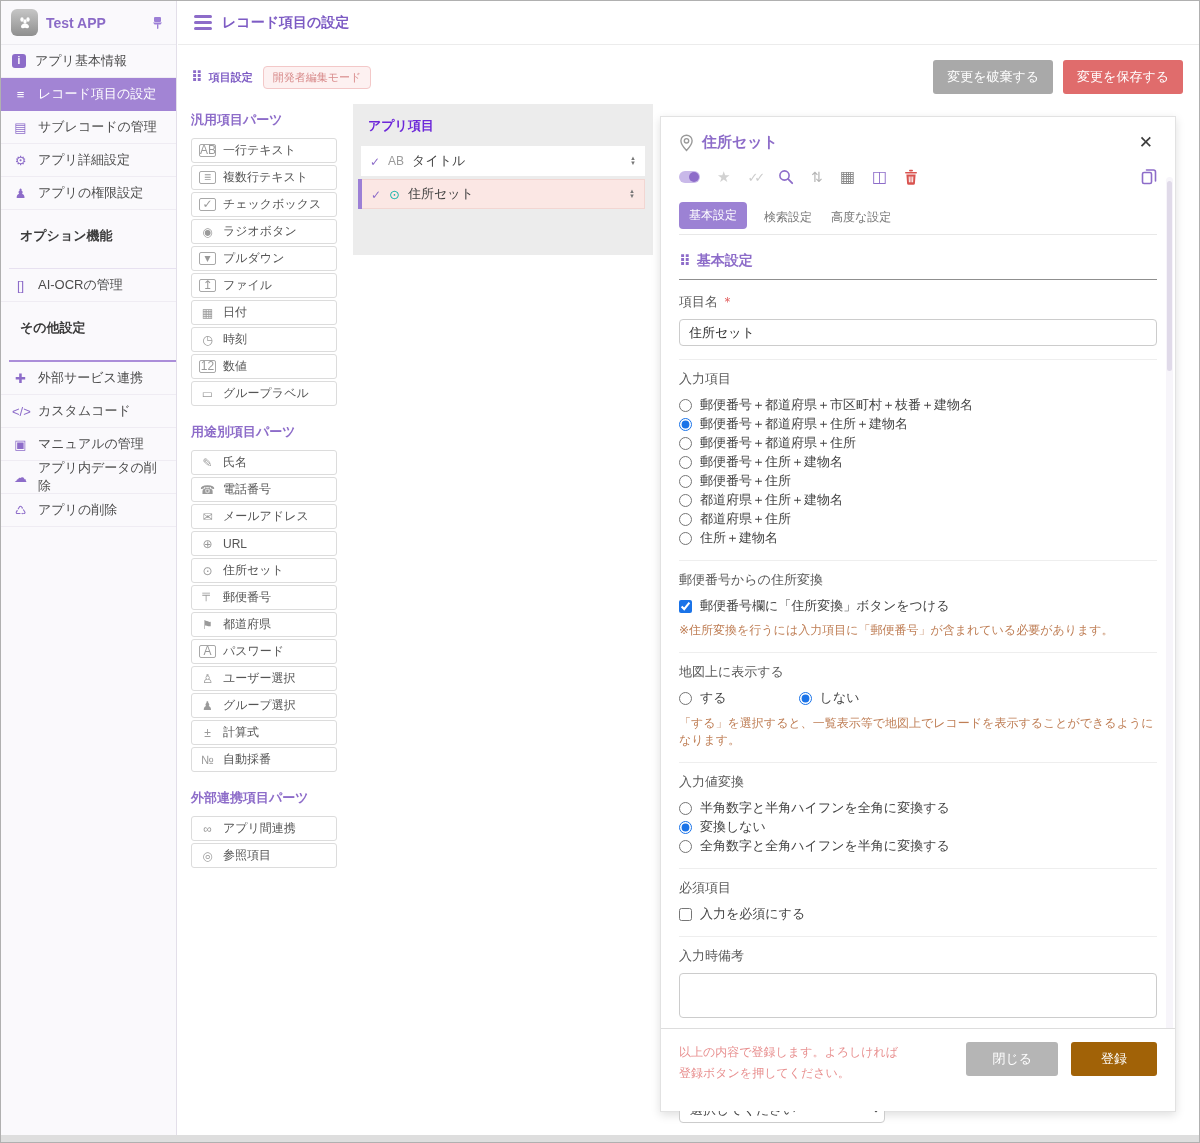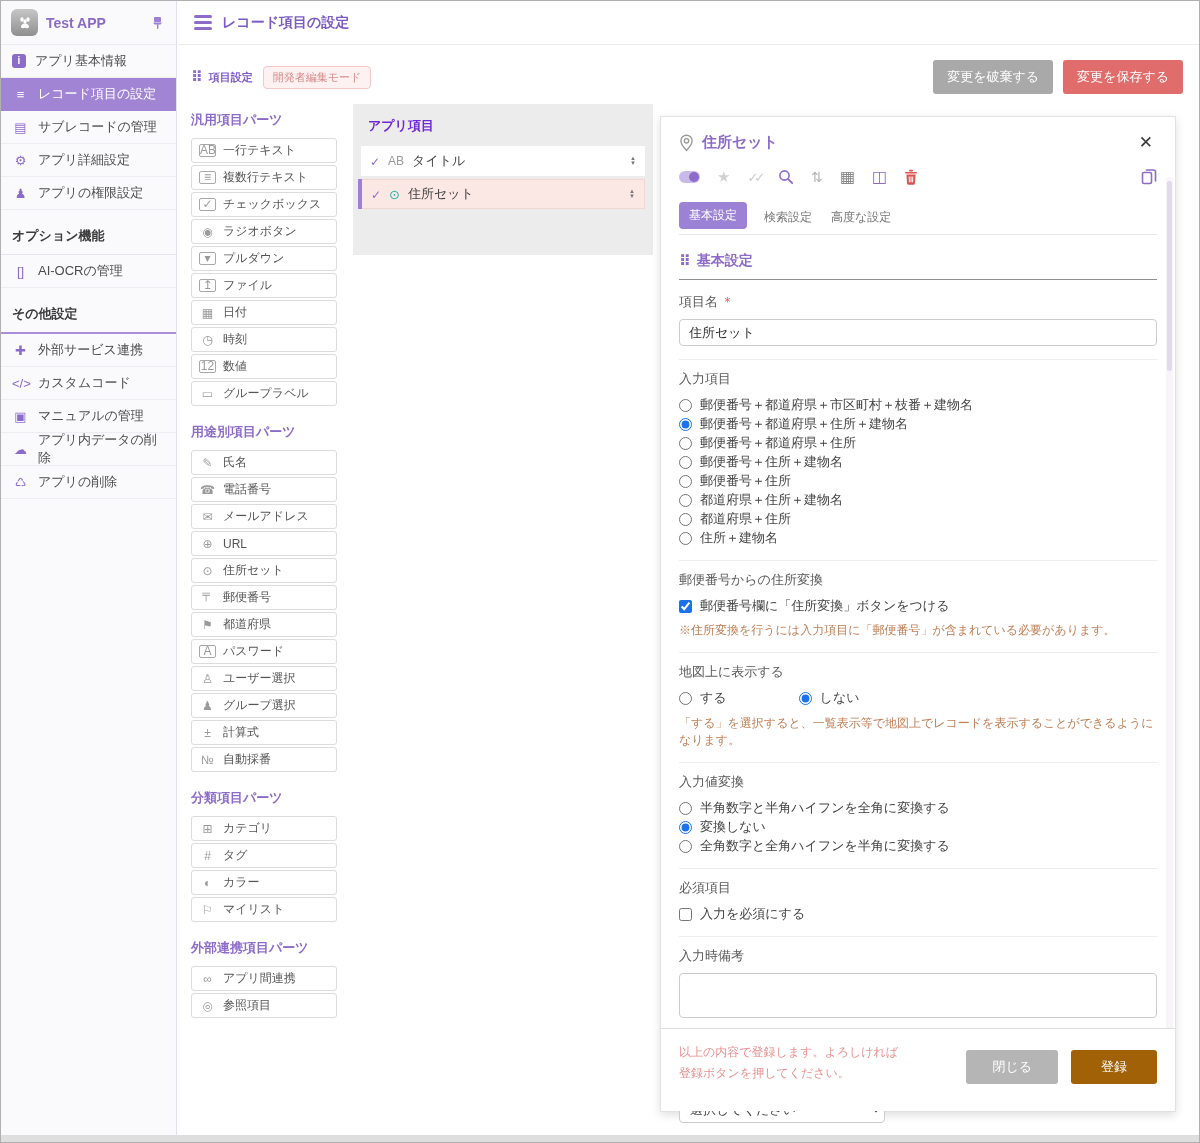--- a/index.html
+++ b/index.html
@@ -11,21 +11,21 @@
   
   .sidebar { position:absolute; left:0; top:0; bottom:7px; width:176px; background:#faf9fc; border-right:1px solid #e3dfe9; }
   .side-header { height:44px; display:flex; align-items:center; gap:8px; padding:12px 10px; border-bottom:1px solid #ecebf0; }
   .logo { width:27px; height:27px; border-radius:6px; background:linear-gradient(#c6c6c6,#8f8f8f); display:flex; align-items:center; justify-content:center; flex:none; }
   .app-title { flex:1; color:#8b6bc7; font-weight:bold; font-size:14px; }
   .pin-btn { background:none; border:none; cursor:pointer; padding:2px; }
   .side-item { height:33px; display:flex; align-items:center; gap:9px; padding:0 11px; font-size:13px; color:#4c4c4c; border-bottom:1px solid #efecf3; cursor:pointer; }
   .side-item .sicon { width:17px; text-align:center; color:#8d6cc9; font-size:13px; flex:none; }
   .side-item.sel { background:#a284d4; color:#fff; border-bottom-color:#a284d4; }
   .side-item.sel .sicon { color:#fff; }
-  .side-section { padding:17px 11px 9px; font-weight:bold; font-size:13px; color:#3c3c3c; border-bottom:1px solid #e7e1f0; }
+  .side-section { padding:17px 11px 23px; font-weight:bold; font-size:13px; color:#3c3c3c; border-bottom:1px solid #e7e1f0;margin-left:8px; }
   .side-section.other { border-bottom:2px solid #ab8ed9; }
   .sicon.solid { background:#8d6cc9; color:#fff; border-radius:3px; font-size:10px; font-weight:bold; width:14px; height:14px; line-height:14px; }
   .sicon.boxed, .picon.boxed { border:1px solid #a8a8a8; border-radius:2px; font-size:8px; line-height:11px; height:13px; width:17px; color:#8d6cc9; }
 
   
   .top-header { position:absolute; left:177px; right:0; top:0; height:44px; background:#fff; border-bottom:1px solid #ececec; display:flex; align-items:center; gap:10px; padding:0 16px; }
   .hamburger { width:18px; display:flex; flex-direction:column; gap:3px; cursor:pointer; }
   .hamburger i { height:3px; border-radius:2px; background:#8d6cc9; }
   .top-title { color:#7d5bc4; font-weight:bold; font-size:14px; }
 
@@ -82,25 +82,25 @@
   .tab.sel { background:#9c82d4; color:#fff; border-radius:4px; padding:5px 10px; margin-bottom:5px; }
 
   .d-body { padding:17px 18px 0; }
   .sec-head { color:#8d6cc9; font-weight:bold; font-size:14px; display:flex; align-items:center; padding-bottom:9px; border-bottom:1px solid #8f8f8f; margin-bottom:13px; }
   .f-label { font-size:13px; color:#5a5a5a; margin:10px 0 8px; }
   .req { color:#e05555; margin-left:3px; }
   .txt-input { width:100%; height:27px; border:1px solid #ccc; border-radius:4px; padding:0 9px; font-size:13px; color:#333; font-family:inherit; }
   .hr { border-top:1px solid #eee; margin:13px 0 0; }
   .radio-row { display:flex; align-items:center; gap:8px; font-size:13px; color:#444; min-height:16px; margin-bottom:1px; cursor:pointer; }
   input[type=radio], input[type=checkbox] { accent-color:#1a73e8; width:13px; height:13px; margin:0; flex:none; cursor:pointer; }
-  .note { font-size:12px; color:#bf7e55; margin:7px 0 3px;font-family:Liberation Mono, monospace; }
+  .note { font-size:12px; color:#bf7e55; margin:7px 0 3px; }
   .inline-radios { display:flex; gap:72px; margin-top:4px; }
   .d-textarea { width:100%; height:45px; border:1px solid #ccc; border-radius:4px; resize:none; font-family:inherit; font-size:13px; padding:6px 8px; }
   .d-select { height:27px; width:206px; border:1px solid #ccc; border-radius:4px; font-size:13px; color:#444; padding:0 6px; background:#fff; font-family:inherit; }
-  .d-footer { position:absolute; left:0; right:0; bottom:0; background:#fff; border-top:1px solid #ddd; padding:13px 18px 27px; display:flex; align-items:flex-end; }
+  .d-footer { position:absolute; left:0; right:0; bottom:0; background:#fff; border-top:1px solid #ddd; padding:13px 18px 27px; display:flex; align-items:flex-start; }
   .f-msg { flex:1; font-size:12px; color:#e89090; line-height:1.75; }
   .btn-close { background:#b5b5b5; margin-right:13px; padding:8px 26px; }
   .btn-submit { background:#a16207; padding:8px 30px; }
   .d-scroll { position:absolute; right:2px; top:60px; bottom:80px; width:7px; background:#f7f5fa; border-radius:4px; }
   .d-thumb { position:absolute; top:4px; left:1px; width:5px; height:190px; background:#e0dae9; border-radius:3px; cursor:grab; }
   svg { display:block; }
 </style>
 </head>
 <body>
 
@@ -297,42 +297,20 @@
             <span class="picon">♟</span>
             <span>グループ選択</span>
           </div>
           <div class="part-item">
             <span class="picon">±</span>
             <span>計算式</span>
           </div>
           <div class="part-item">
             <span class="picon">№</span>
             <span>自動採番</span>
-          </div>
-        </div>
-    </div>
-    <div class="pgroup">
-      <div class="pgroup-title">分類項目パーツ</div>
-      <div>
-
-      <div class="part-item">
-            <span class="picon">⊞</span>
-            <span>カテゴリ</span>
-          </div>
-          <div class="part-item">
-            <span class="picon">#</span>
-            <span>タグ</span>
-          </div>
-          <div class="part-item">
-            <span class="picon">◐</span>
-            <span>カラー</span>
-          </div>
-          <div class="part-item">
-            <span class="picon">⚐</span>
-            <span>マイリスト</span>
           </div>
         </div>
     </div>
     <div class="pgroup">
       <div class="pgroup-title">外部連携項目パーツ</div>
       <div>
 
       <div class="part-item">
             <span class="picon">∞</span>
             <span>アプリ間連携</span>

